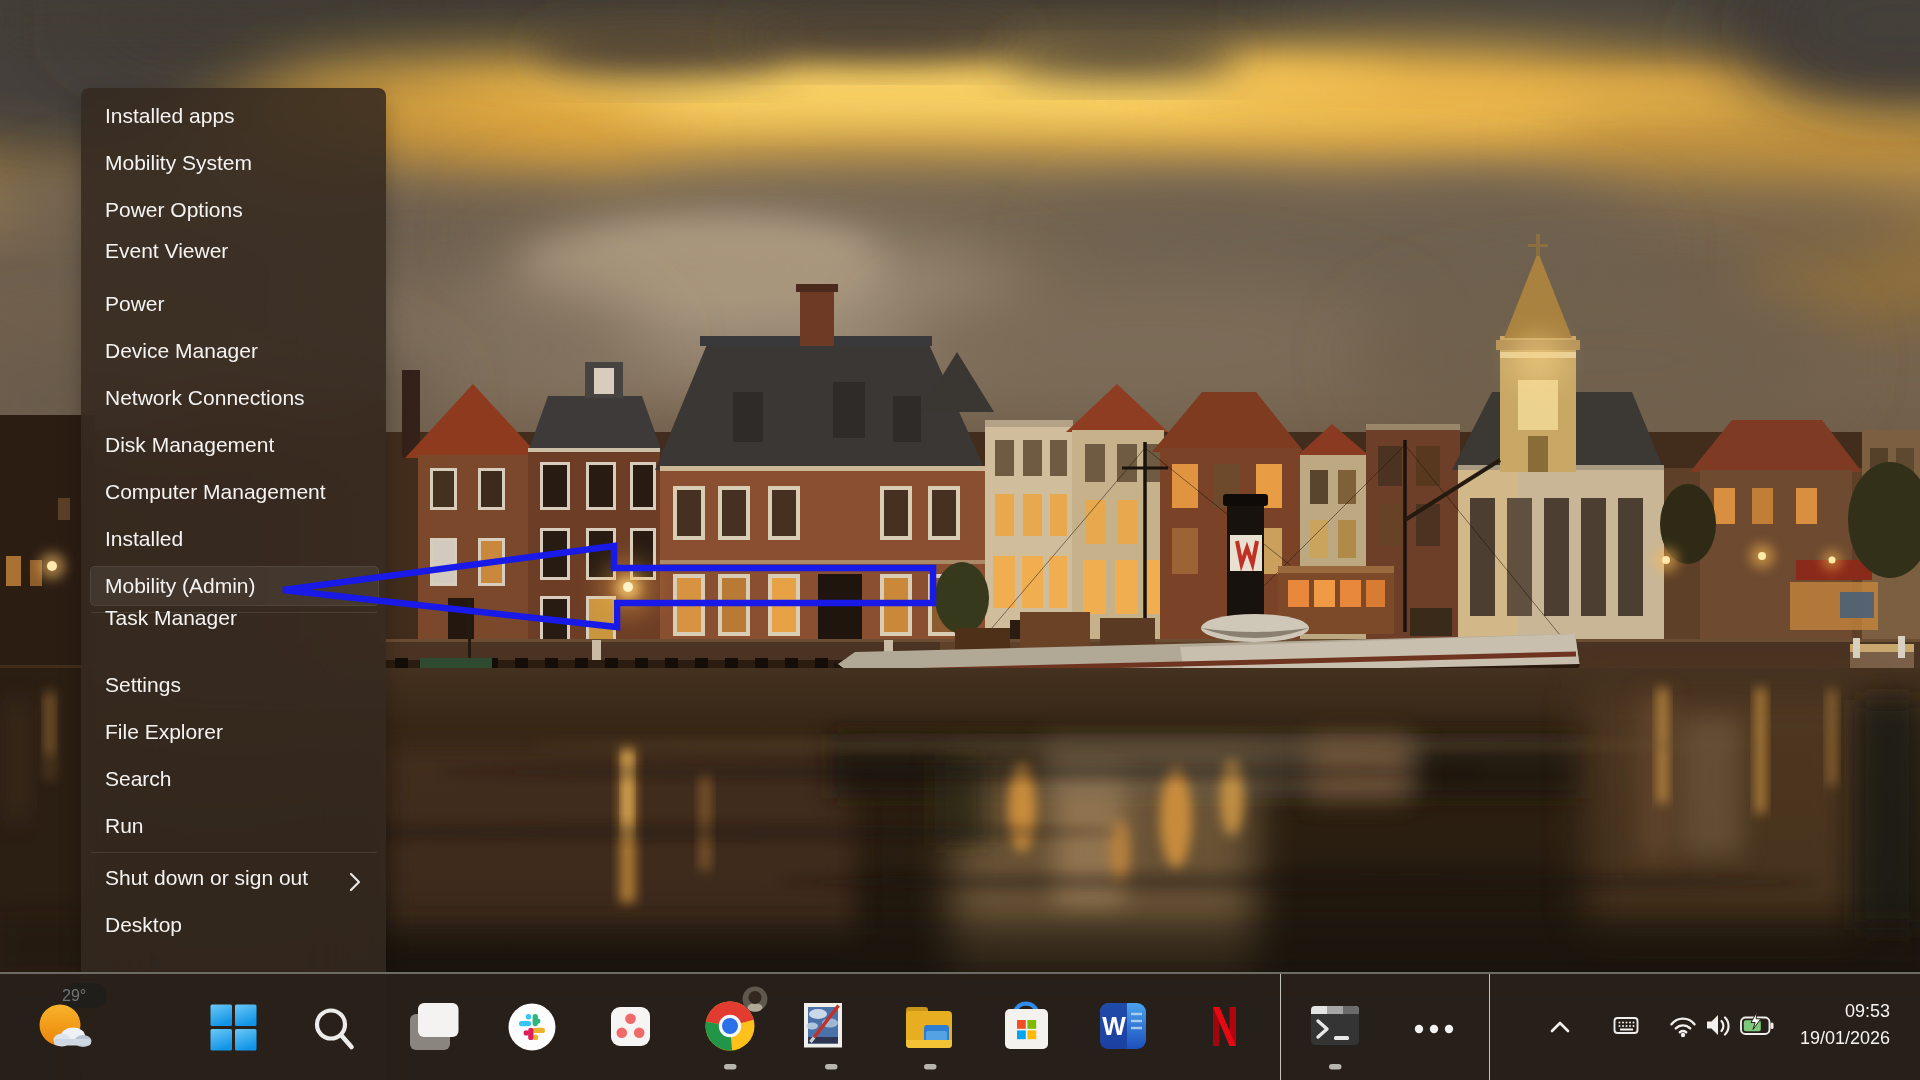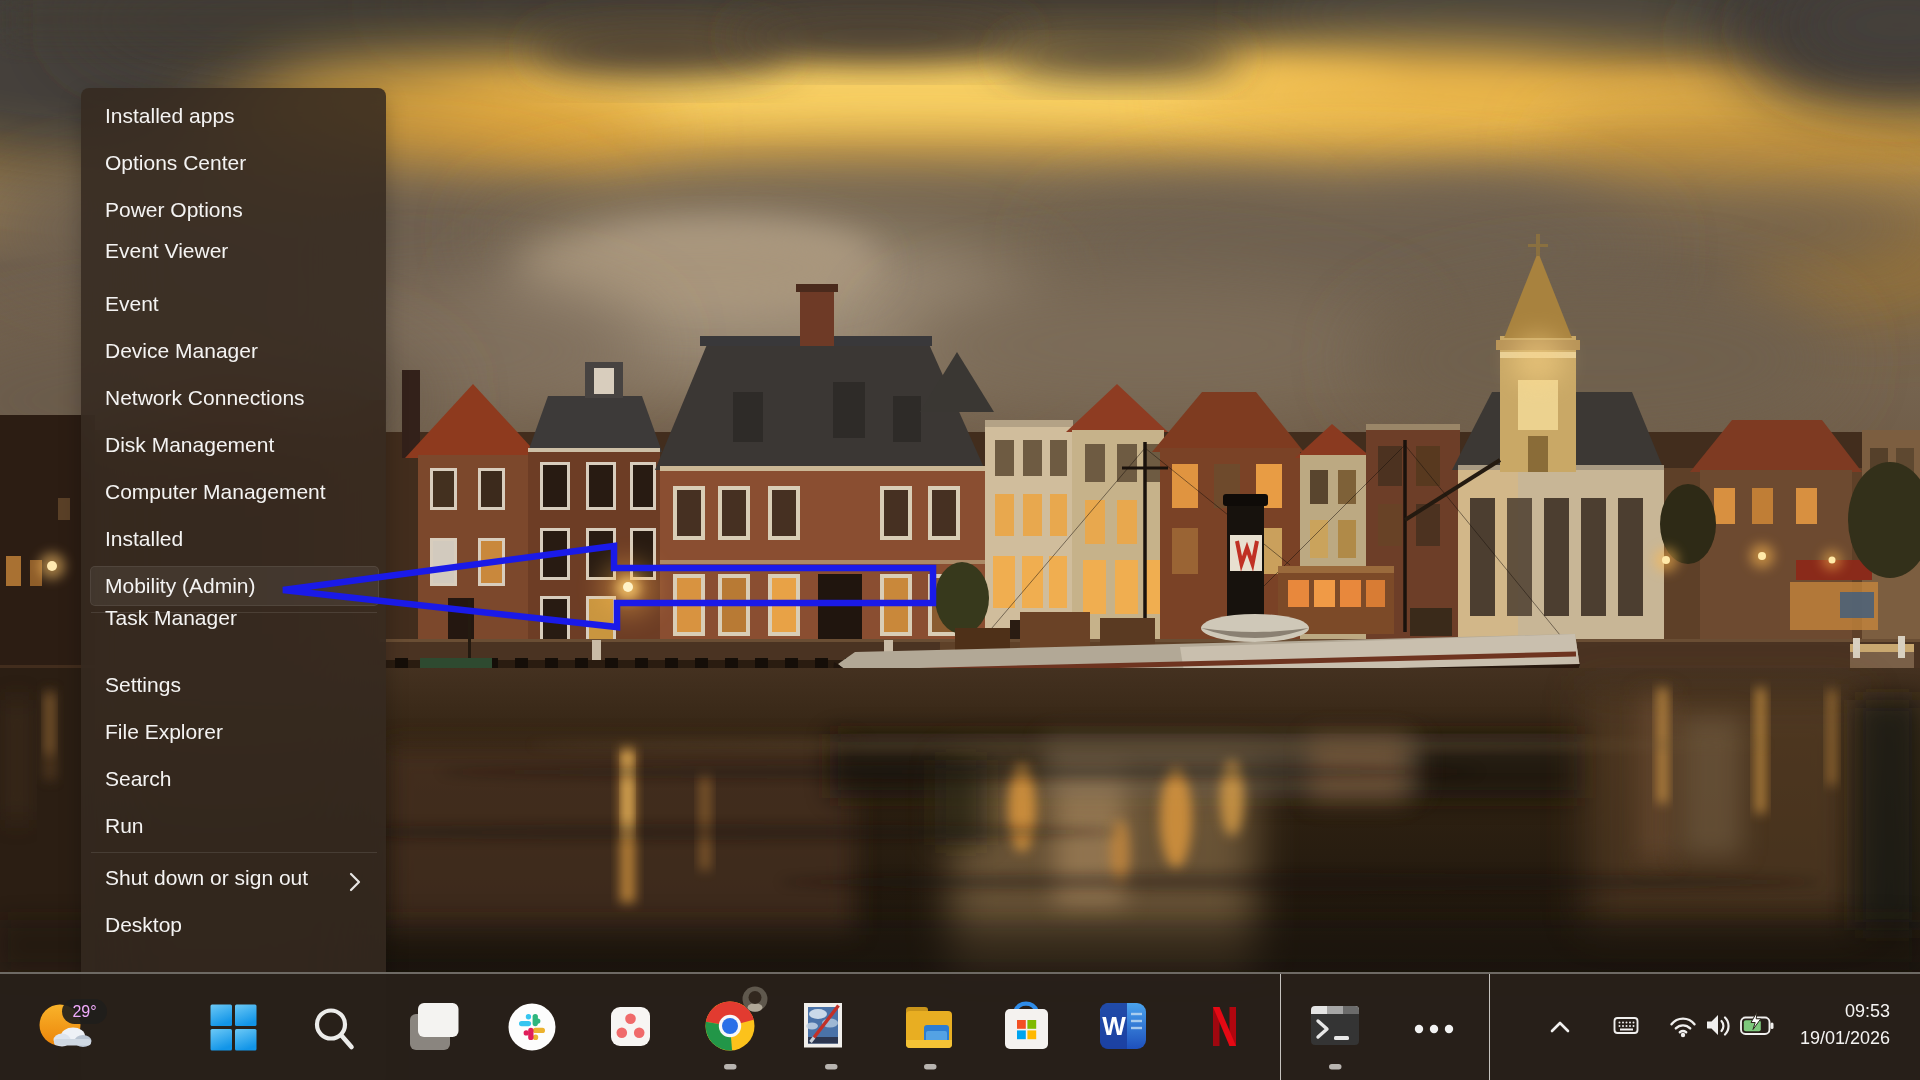--- a/index.html
+++ b/index.html
@@ -13,21 +13,21 @@
   .mi{position:absolute;left:24px;color:#f4f3f2;font-size:21px;line-height:28px;white-space:nowrap;}
   #hl{position:absolute;left:9px;top:478px;width:289px;height:40px;border-radius:5px;
     background:rgba(255,255,255,0.065);border:1px solid rgba(255,255,255,0.075);box-sizing:border-box;}
   .sep{position:absolute;left:10px;width:286px;height:1px;background:rgba(255,255,255,0.10);}
   
   #bar{position:absolute;left:0;top:972px;width:1920px;height:108px;
     background:rgba(40,32,25,0.95);border-top:2px solid #6e6a64;box-sizing:border-box;}
   .vsep{position:absolute;top:974px;width:1px;height:106px;background:rgba(215,212,208,0.9);}
   #clock{position:absolute;right:30px;top:998px;text-align:right;color:#f5f4f3;font-size:18px;line-height:26.5px;margin-left:17px;}
   #pill29{position:absolute;left:62px;top:983px;width:45px;height:25px;border-radius:13px;
-    background:rgba(32,30,28,0.92);color:#f0abfc;font-size:16px;text-align:center;line-height:25px;margin-top:16px;}
+    background:rgba(32,30,28,0.92);color:#737373;font-size:16px;line-height:25px;}
 </style>
 </head>
 <body>
 <div id="stage">
 <svg id="wall" width="1920" height="1080" viewBox="0 0 1920 1080">
 <defs>
 <linearGradient id="sky" x1="0" y1="0" x2="0" y2="1">
  <stop offset="0" stop-color="#3c3834"></stop>
  <stop offset="0.06" stop-color="#4a423a"></stop>
  <stop offset="0.085" stop-color="#8a6430"></stop>
@@ -387,24 +387,24 @@
  <ellipse cx="960" cy="772" rx="520" ry="7" fill="#120d08" opacity="0.35" filter="url(#b6)"></ellipse>
  <ellipse cx="700" cy="832" rx="420" ry="8" fill="#120d08" opacity="0.35" filter="url(#b6)"></ellipse>
  <ellipse cx="1300" cy="882" rx="520" ry="9" fill="#120d08" opacity="0.35" filter="url(#b6)"></ellipse>
  <ellipse cx="1150" cy="745" rx="620" ry="5" fill="#6a5438" opacity="0.4" filter="url(#b6)"></ellipse>
  <rect x="0" y="920" width="1920" height="50" fill="#1a130b" opacity="0.45" filter="url(#b12)"></rect>
 </g>
 </svg>
 <div id="menu">
   <div id="hl"></div>
   <div class="mi" style="top:14px">Installed apps</div>
-  <div class="mi" style="top:61px">Options Center</div>
+  <div class="mi" style="top:61px">Mobility System</div>
   <div class="mi" style="top:108px">Power Options</div>
   <div class="mi" style="top:149px">Event Viewer</div>
-  <div class="mi" style="top:202px">Event</div>
+  <div class="mi" style="top:202px">Power</div>
   <div class="mi" style="top:249px">Device Manager</div>
   <div class="mi" style="top:296px">Network Connections</div>
   <div class="mi" style="top:343px">Disk Management</div>
   <div class="mi" style="top:390px">Computer Management</div>
   <div class="mi" style="top:437px">Installed</div>
   <div class="mi" style="top:484px">Mobility (Admin)</div>
   <div class="sep" style="top:524px"></div>
   <div class="mi" style="top:516px">Task Manager</div>
   <div class="mi" style="top:583px">Settings</div>
   <div class="mi" style="top:630px">File Explorer</div>

